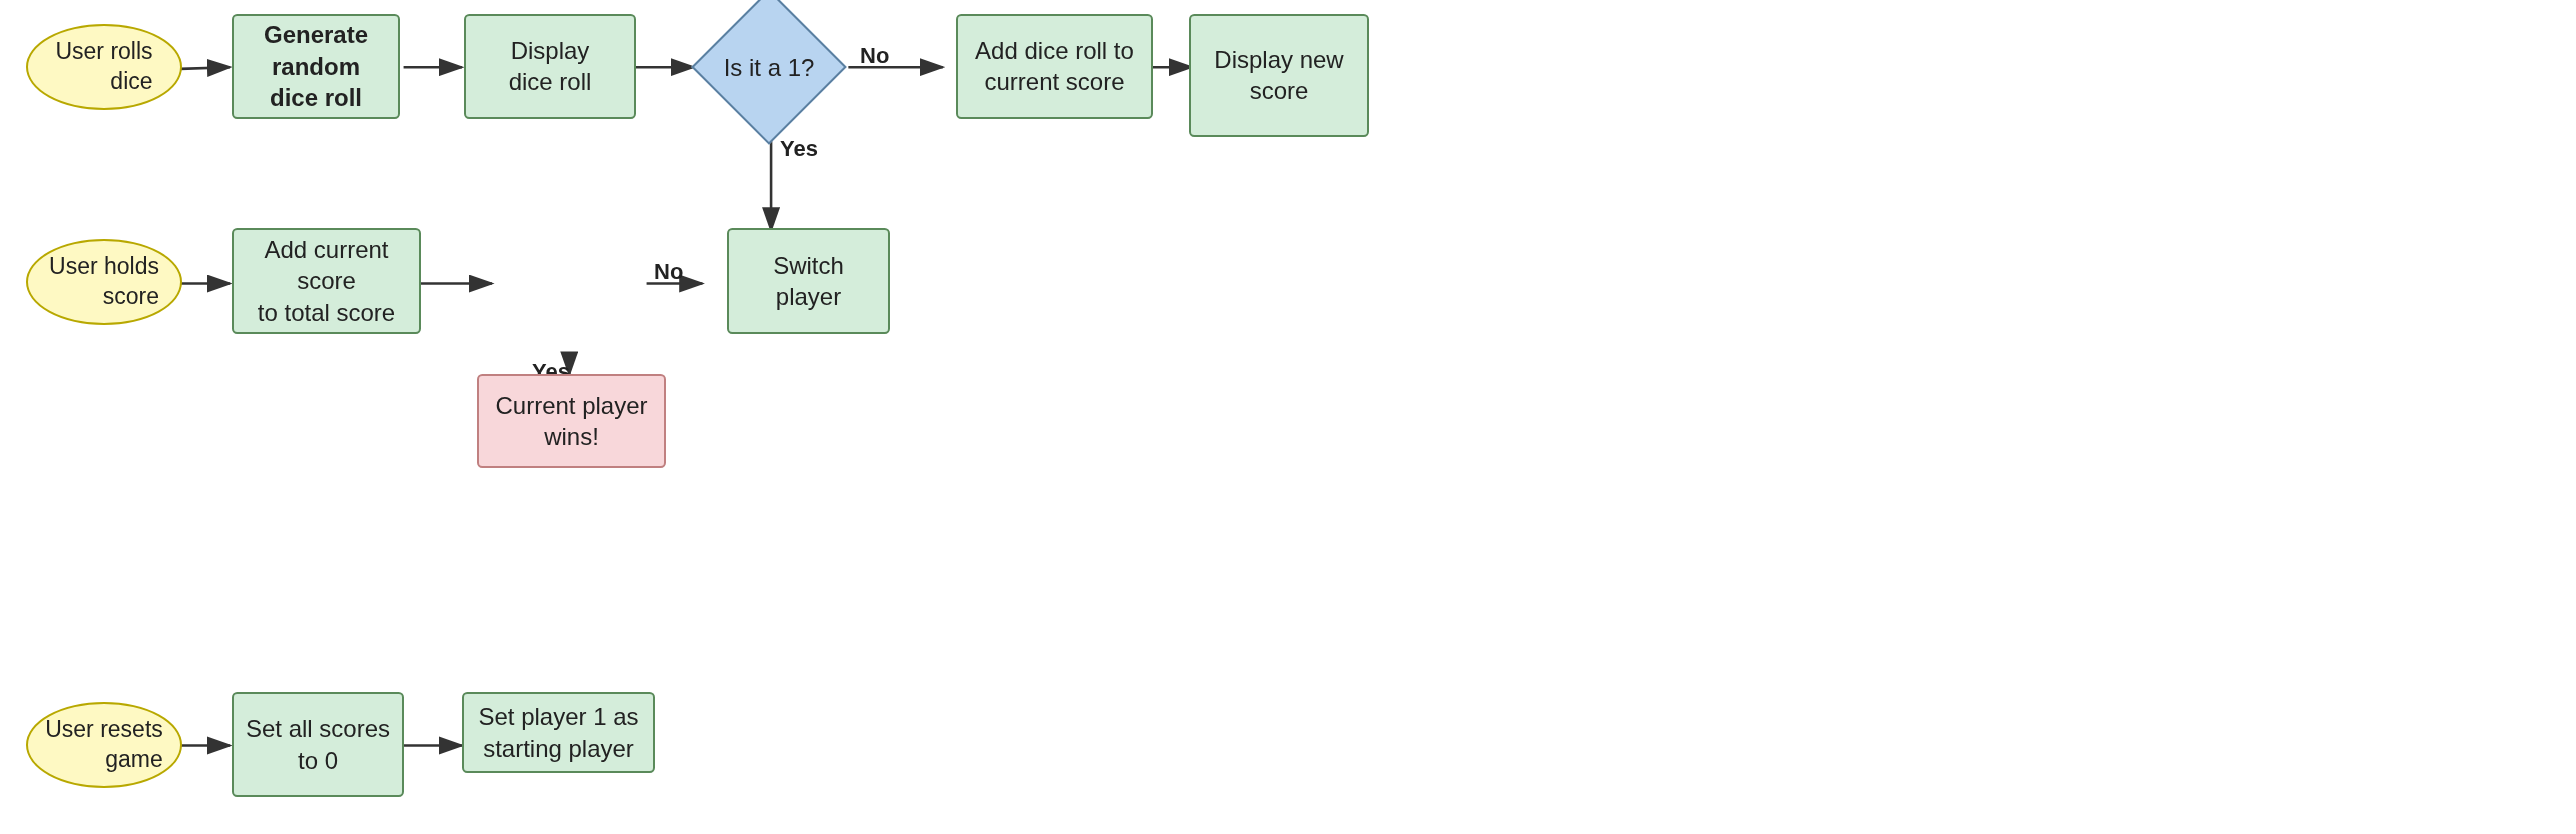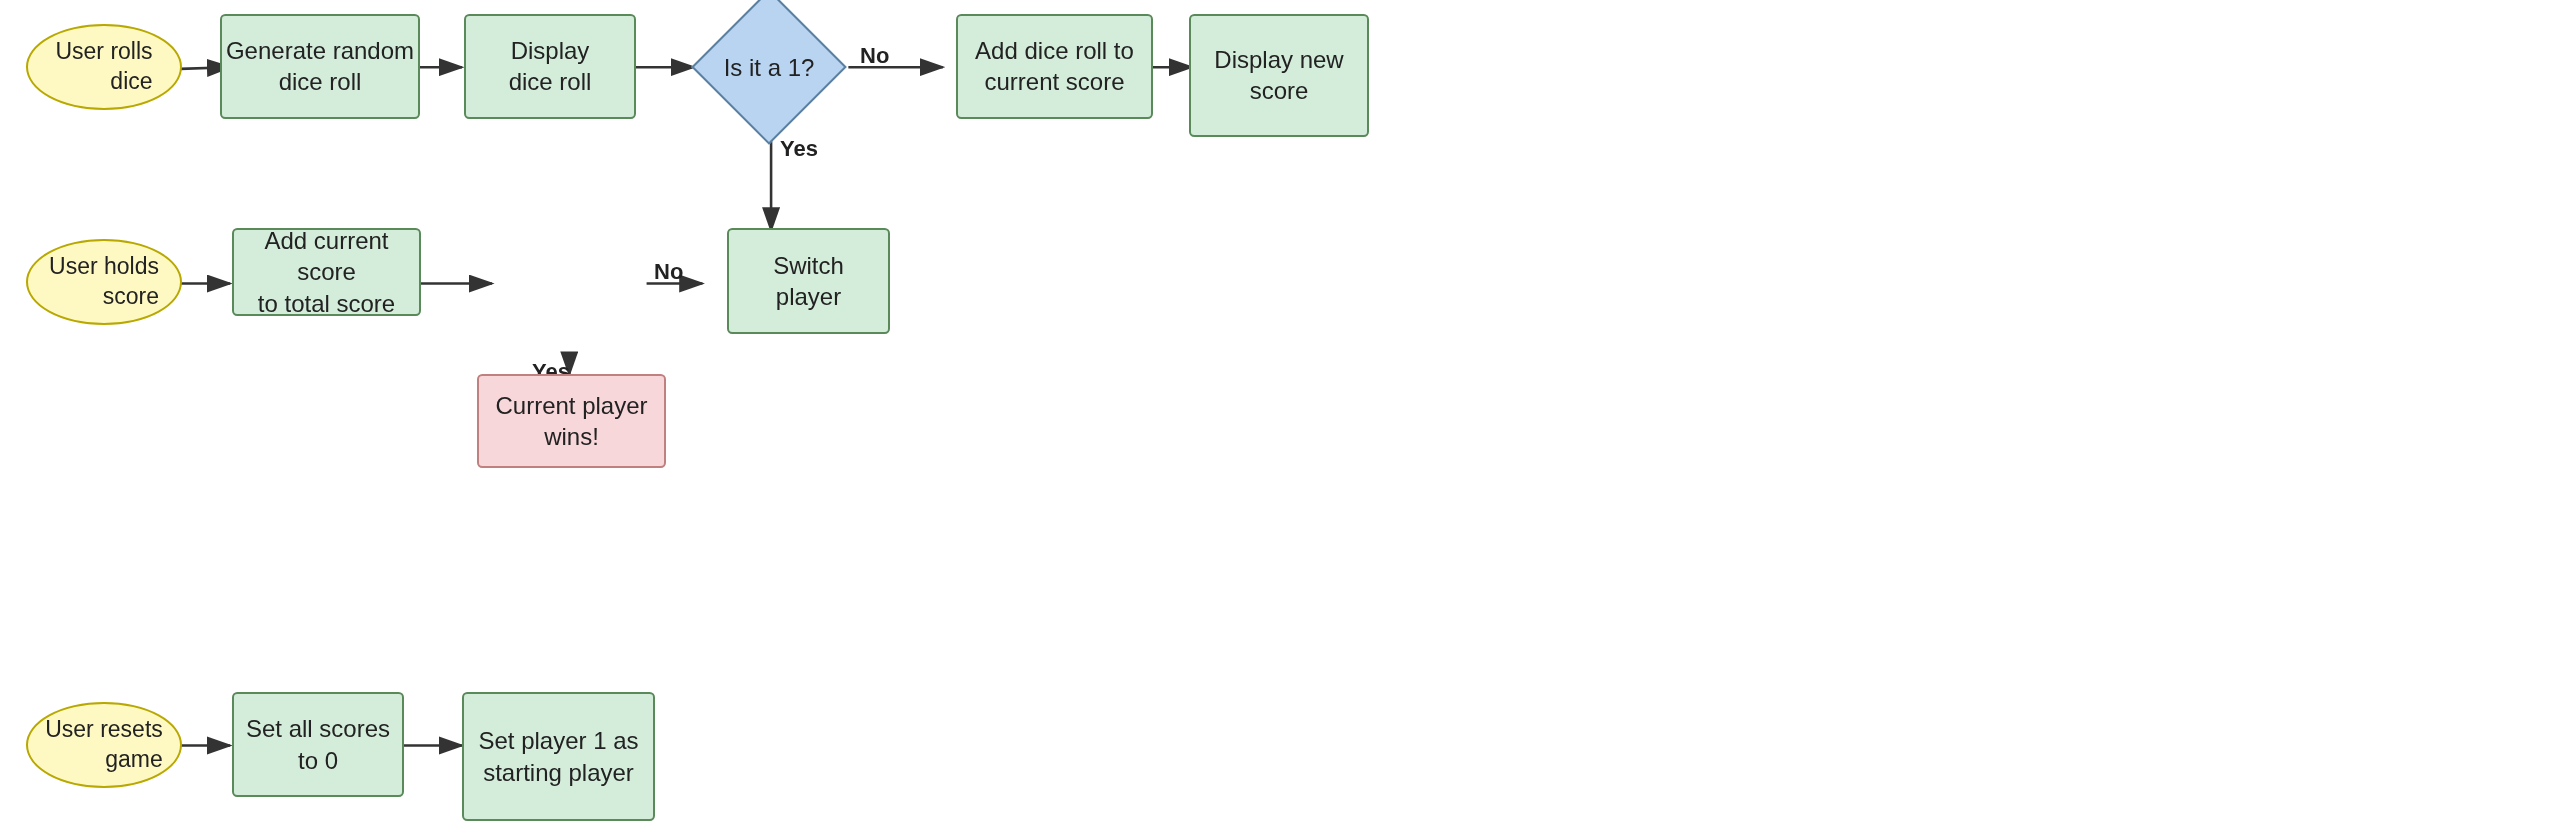--- a/index.html
+++ b/index.html
@@ -125,21 +125,21 @@
 
   <div class="arrow-label" style="left:654px; top:259px;">No</div>
 
   <div class="arrow-label" style="left:532px; top:359px;">Yes</div>
 
   <div class="node node-oval" style="left:26px; top:24px; width:156px; height:86px; font-size:23px;">
     <span style="white-space:pre-line;">User rolls
 dice</span>
   </div>
 
-  <div class="node node-rect" style="left:220px; top:13.7px; width:200px; height:105px;">
+  <div class="node node-rect" style="left:232px; top:13.7px; width:168px; height:105px;font-weight:bold;">
     <span style="white-space:pre-line;">Generate random
 dice roll</span>
   </div>
 
   <div class="node node-rect" style="left:464px; top:13.7px; width:172px; height:105px;">
     <span style="white-space:pre-line;">Display
 dice roll</span>
   </div>
 
   <div class="node-diamond-wrap" style="left:683px; top:5.2px; width:172px; height:124px;">
@@ -158,21 +158,21 @@
   <div class="node node-rect" style="left:1189px; top:13.7px; width:180px; height:123px;">
     <span style="white-space:pre-line;">Display new
 score</span>
   </div>
 
   <div class="node node-oval" style="left:26px; top:239px; width:156px; height:86px; font-size:23px;">
     <span style="white-space:pre-line;">User holds
 score</span>
   </div>
 
-  <div class="node node-rect" style="left:232px; top:228px; width:189px; height:88px;">
+  <div class="node node-rect" style="left:232px; top:228px; width:189px; height:106px;">
     <span style="white-space:pre-line;">Add current score
 to total score</span>
   </div>
 
 
   <div class="node node-rect" style="left:704px; top:228px; width:163px; height:106px;margin-left:23px;">
     <span style="white-space:pre-line;">Switch
 player</span>
   </div>
 
@@ -184,19 +184,19 @@
   <div class="node node-oval" style="left:26px; top:702px; width:156px; height:86px; font-size:23px;">
     <span style="white-space:pre-line;">User resets
 game</span>
   </div>
 
   <div class="node node-rect" style="left:232px; top:692px; width:172px; height:105px;">
     <span style="white-space:pre-line;">Set all scores
 to 0</span>
   </div>
 
-  <div class="node node-rect" style="left:462px; top:692px; width:193px; height:129px;">
+  <div class="node node-rect" style="left:462px; top:692px; width:193px; height:81px;">
     <span style="white-space:pre-line;">Set player 1 as
 starting player</span>
   </div>
 
 </div>
 
 
 </body></html>

